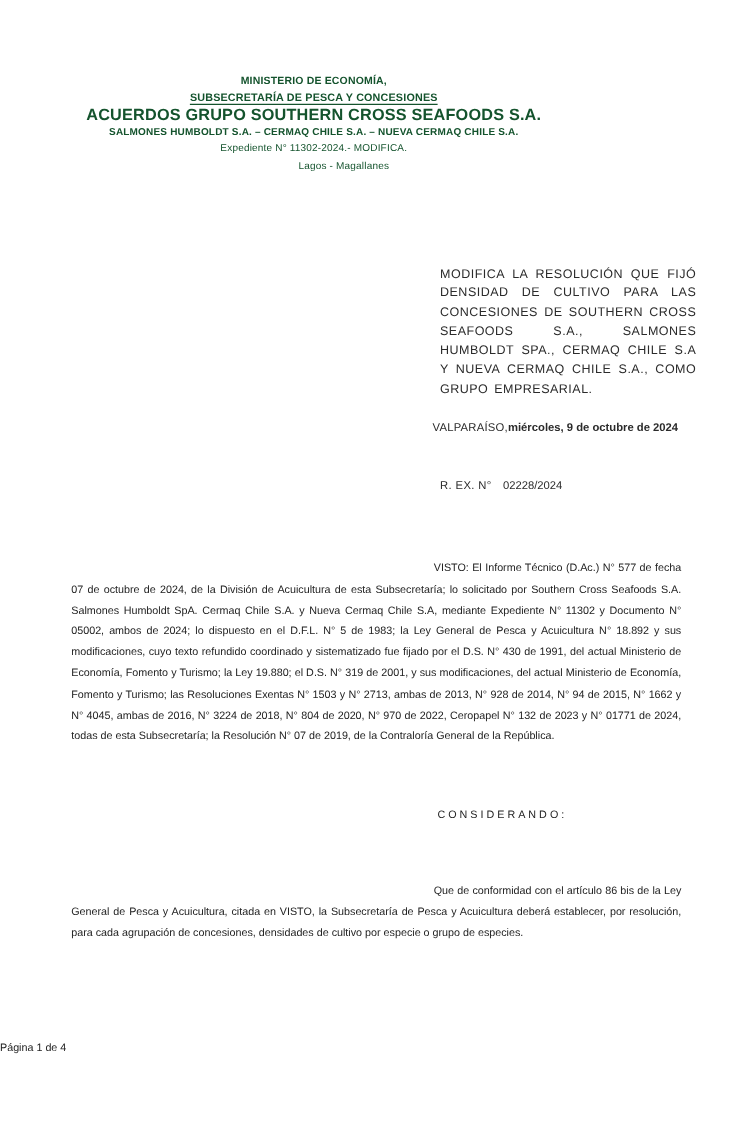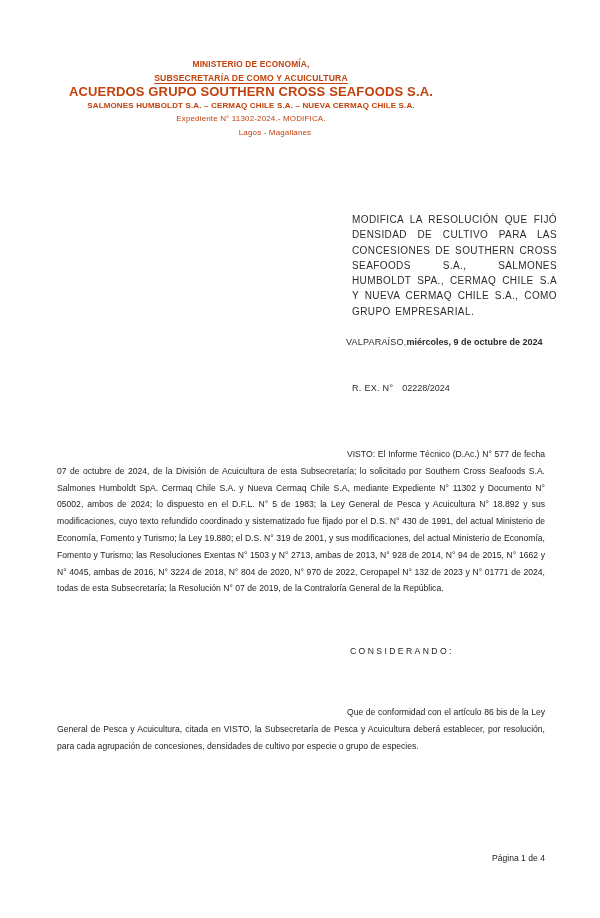--- a/index.html
+++ b/index.html
@@ -24,21 +24,21 @@
     background: #fff;
   }
 
   
   .header {
     position: absolute;
     left: 0;
     top: 58px;
     width: 502px;
     text-align: center;
-    color: #c2410c;
+    color: #14532d;
   }
   .header .line {
     font-size: 8.2px;
     line-height: 13.6px;
     letter-spacing: 0.15px;
     white-space: nowrap;
   }
   .header .line.ministry {
     font-size: 8.4px;
     font-weight: 600;
@@ -133,35 +133,34 @@
     font-size: 8.6px;
     letter-spacing: 2.4px;
     color: #232323;
     white-space: nowrap;
   }
 
   
   .footer {
     position: absolute;
     left: 0;
-    top: 853px;
+    top: 833px;
     width: 545px;
-    text-align: right;
     font-size: 8.6px;
     color: #232323;
   }
 </style>
 </head>
 <body>
 
 <div class="page">
 
   <div class="header">
     <div class="line ministry">MINISTERIO DE ECONOMÍA,</div>
-    <div class="line subsec">SUBSECRETARÍA DE COMO Y ACUICULTURA</div>
+    <div class="line subsec">SUBSECRETARÍA DE PESCA Y CONCESIONES</div>
     <div class="line group1">ACUERDOS GRUPO SOUTHERN CROSS SEAFOODS S.A.</div>
     <div class="line group2">SALMONES HUMBOLDT S.A. – CERMAQ CHILE S.A. – NUEVA CERMAQ CHILE S.A.</div>
     <div class="line expediente">Expediente N° 11302-2024.- MODIFICA.</div>
     <div class="line region">Lagos - Magallanes</div>
   </div>
 
   <div class="subject">MODIFICA LA RESOLUCIÓN QUE FIJÓ DENSIDAD DE CULTIVO PARA LAS CONCESIONES DE SOUTHERN CROSS SEAFOODS S.A., SALMONES HUMBOLDT SPA., CERMAQ CHILE S.A Y NUEVA CERMAQ CHILE S.A., COMO GRUPO EMPRESARIAL.</div>
 
   <div class="placedate">
     <span class="city">VALPARAÍSO,</span><span class="date">miércoles, 9 de octubre de 2024</span>

